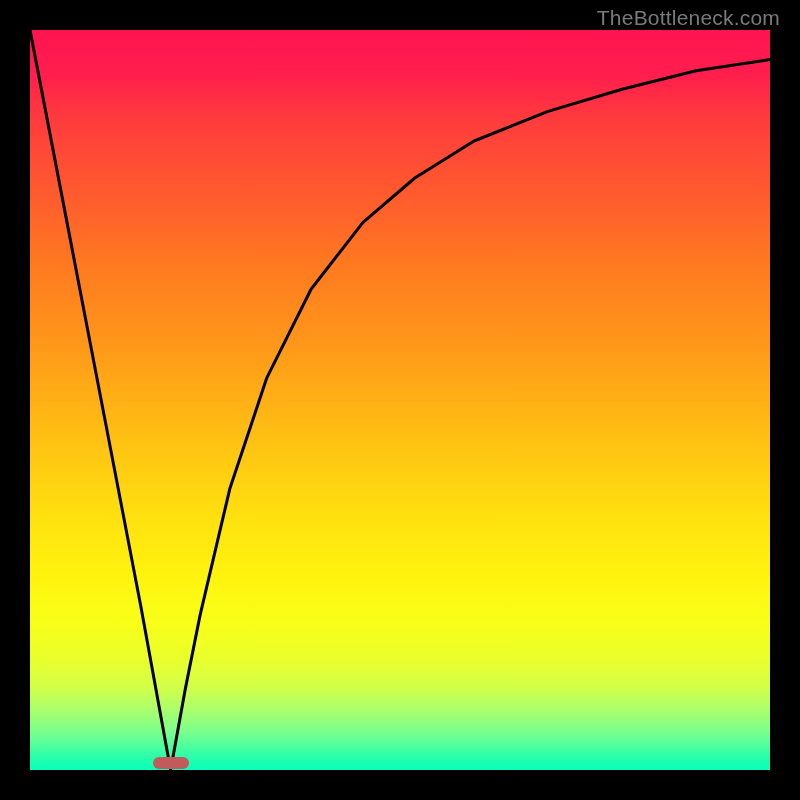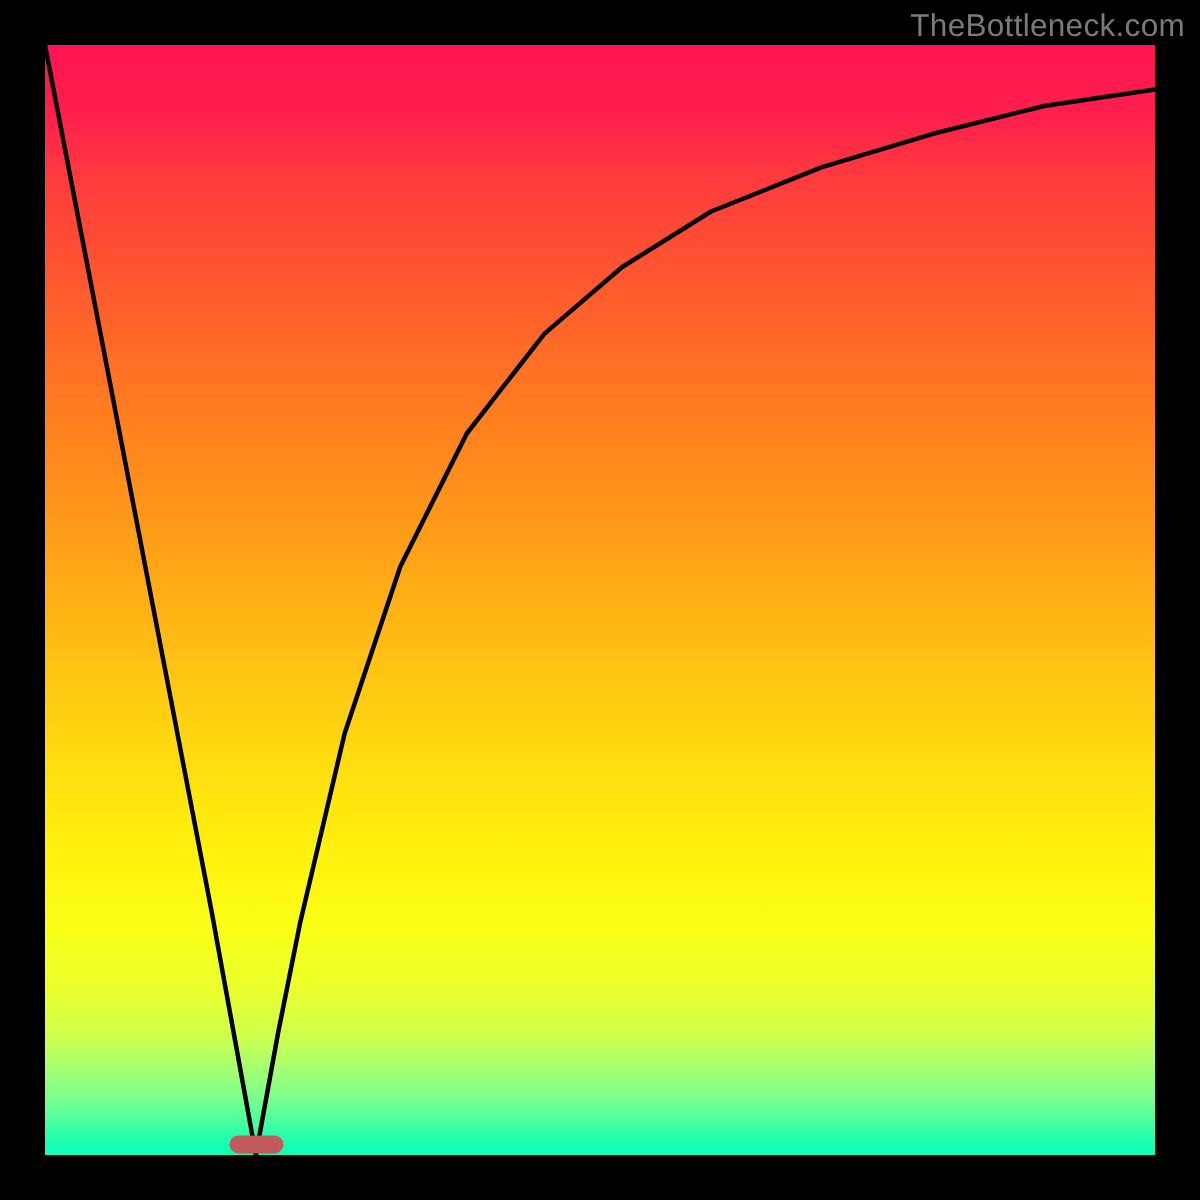--- a/index.html
+++ b/index.html
@@ -41,21 +41,21 @@
       #a8ff6e 92%,
       #78ff8e 95%,
       #3cffa4 97.5%,
       #18ffb0 99%,
       #0affbe 100%
     );
   }
   .attribution {
     position: absolute;
     top: 6px;
-    right: 10px;
+    right: 20px;
     color: #7a7a7a;
     font-size: 21px;
     font-weight: 400;
     letter-spacing: 0.2px;
   }
   svg.curve {
     position: absolute;
     left: 0;
     top: 0;
     width: 740px;

